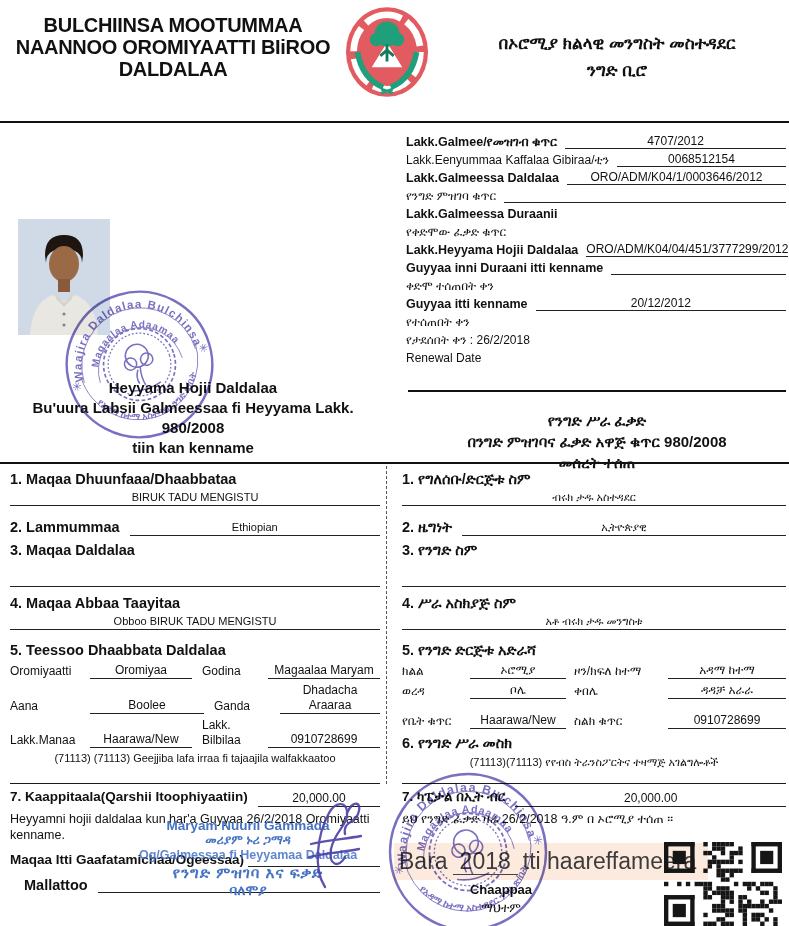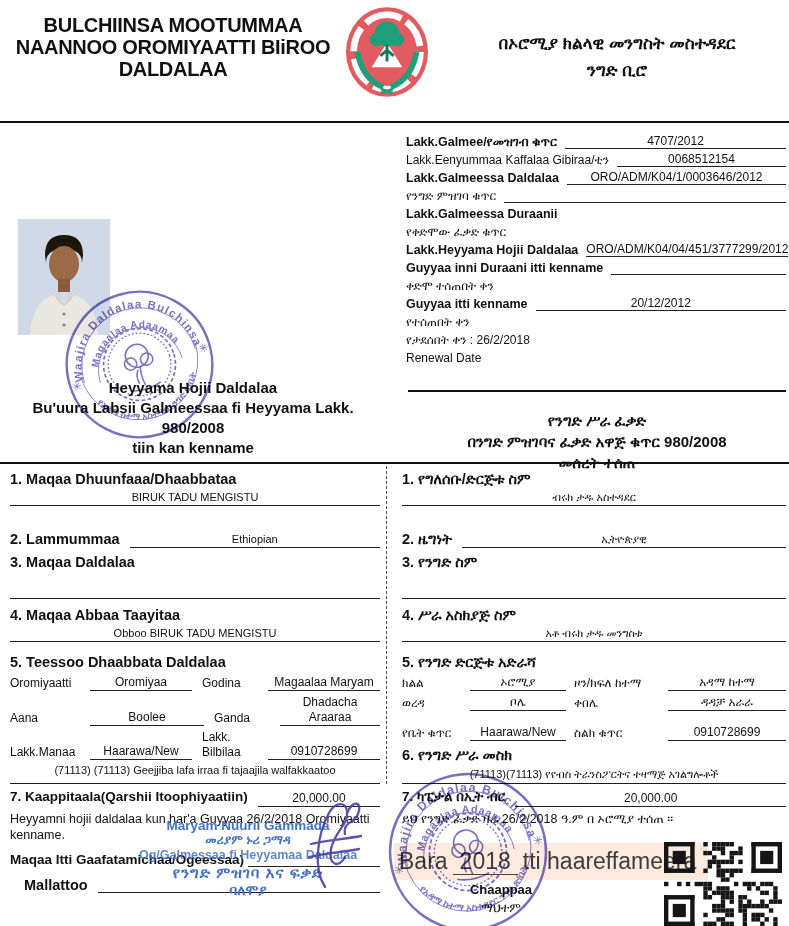--- a/index.html
+++ b/index.html
@@ -32,21 +32,21 @@
   .full-rule{position:absolute;left:0;top:462px;width:789px;height:2px;background:#111;}
   
   .col{position:absolute;top:465px;}
   .col-left{left:10px;width:370px;}
   .col-right{left:402px;width:384px;}
   .divider{position:absolute;left:386px;top:466px;height:318px;width:0;border-left:1.5px dashed #555;}
   .upper{height:312px;}
   .fld-label{font-weight:bold;font-size:14.5px;line-height:17px;margin-top:6px;}
   .vline{border-bottom:1px solid #222;text-align:center;font-size:11px;line-height:15px;min-height:15px;margin-top:2px;}
   .inline-fld{display:flex;align-items:flex-end;margin-top:9px;}
-  .inline-fld .fld-label{margin-top:16px;white-space:nowrap;padding-right:10px;}
+  .inline-fld .fld-label{margin-top:4px;white-space:nowrap;padding-right:10px;}
   .inline-fld .vline{flex:1;margin-top:0;}
   .addr-row{display:flex;align-items:flex-end;font-size:12px;margin-top:4px;line-height:15px;}
   .ak{width:80px;}.ak2{width:66px;padding-left:10px;}
   .col-right .ak{width:68px;}.col-right .ak2{width:94px;padding-left:8px;}
   .av{flex:1;border-bottom:1px solid #222;text-align:center;}
   .av2{width:112px;border-bottom:1px solid #222;text-align:center;}
   .col-right .av2{width:118px;}
   .wrap2{white-space:normal;}
   .gap{margin-top:14px;}
   .ctr-small{text-align:center;font-size:11px;line-height:14px;margin-top:3px;}

